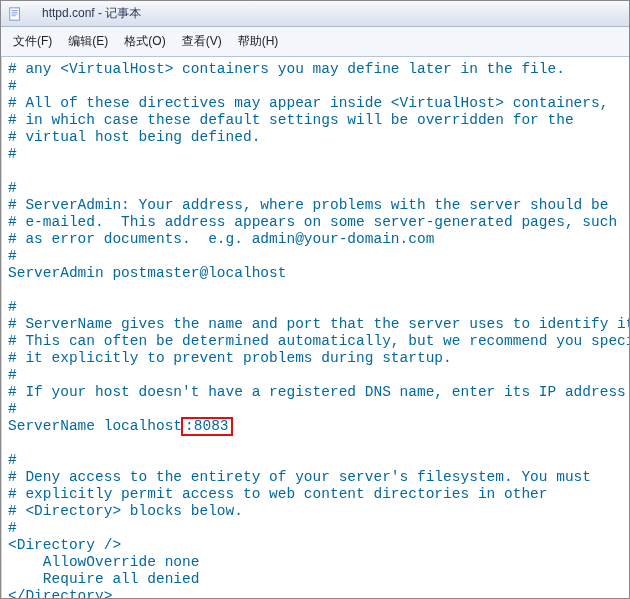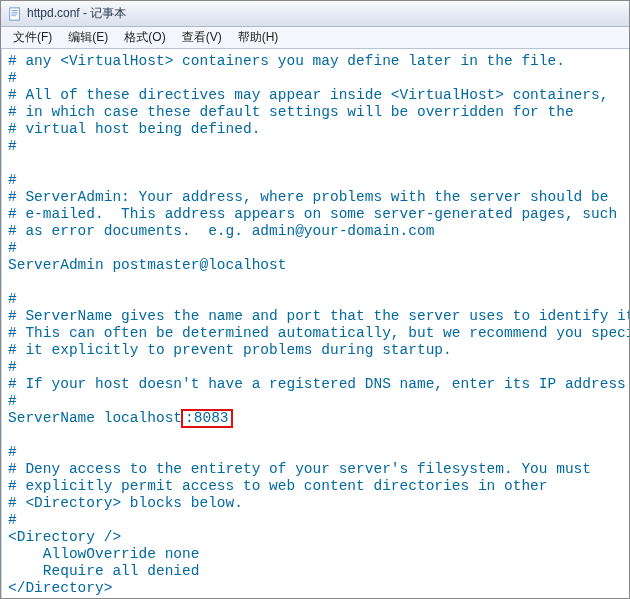--- a/index.html
+++ b/index.html
@@ -19,36 +19,36 @@
       display: flex;
       flex-direction: column;
     }
     .titlebar {
       height: 26px;
       background: linear-gradient(to bottom, #f8f9fb 0%, #e6ebf4 50%, #d9e1ee 100%);
       border-bottom: 1px solid #b0b8c8;
       display: flex;
       align-items: center;
       padding: 0 6px;
-      gap: 4px;
+      gap: 19px;
     }
     .titlebar-icon {
       width: 16px;
       height: 16px;
       display: inline-flex;
       align-items: center;
       justify-content: center;
     }
     .titlebar-icon svg { width: 14px; height: 14px; }
     .titlebar-text {
       color: #2a3a55;
       font-size: 12px;
     }
     .menubar {
-      height: 22px;
+      height: 30px;
       background: #f3f6fb;
       border-bottom: 1px solid #b8c3d6;
       display: flex;
       align-items: center;
       padding: 0 4px;
     }
     .menu-item {
       padding: 2px 8px;
       color: #222;
       cursor: default;

